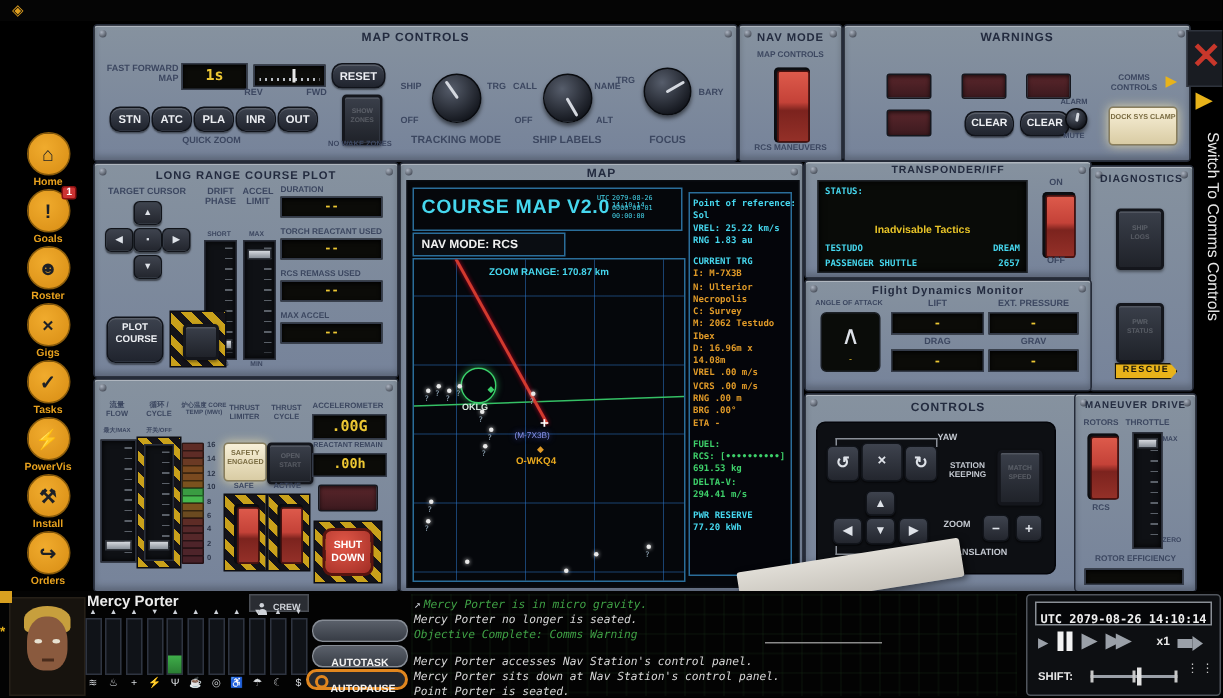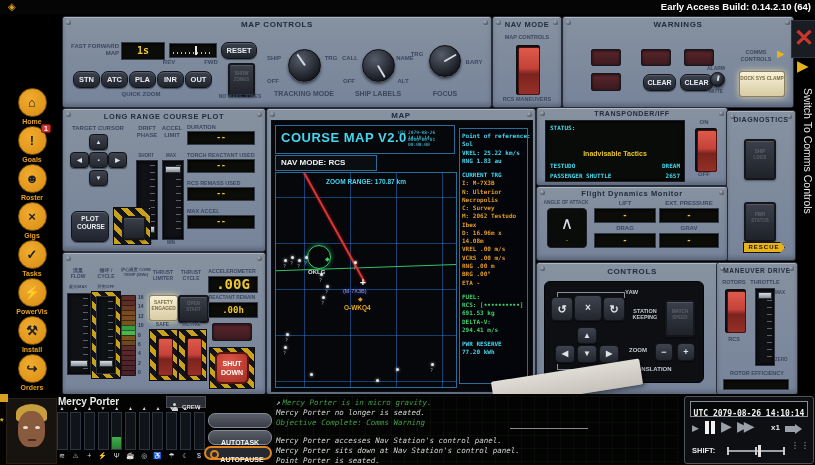--- a/index.html
+++ b/index.html
@@ -76,21 +76,20 @@
   .person-icon::before{content:"";position:absolute;top:0;left:1.5px;width:3px;height:3px;border-radius:50%;background:#cfd3d9;}
   .person-icon::after{content:"";position:absolute;bottom:0;left:0;width:6px;height:3.5px;border-radius:3px 3px 0 0;background:#cfd3d9;}
 </style>
 </head>
 <body>
 
 <div id="root">
 
   <div class="abs" style="left:0;top:0;width:815px;height:14px;background:#050505;">
     <span class="abs" style="left:8px;top:1px;color:#e0a020;font-size:10px;">◈</span>
-    <span class="abs" style="right:4px;top:1px;font-size:9.5px;font-weight:bold;color:#fff;">Early Access Build: 0.14.2.10 (64)</span>
   </div>
 
   <div id="sidebar" class="abs" style="left:0;top:14px;width:55px;height:380px;">
       <div class="sb-item" style="top: 74px;">
         <div class="sb-circle">⌂</div>
         <div class="sb-label">Home</div>
       </div>
       <div class="sb-item" style="top: 112px;">
         <div class="sb-circle">!</div>
         <div class="sb-label">Goals</div>
@@ -317,21 +316,21 @@
       <div class="rockframe" style="left:6px;top:6px;width:13px;height:36px;">
           <div class="rocksw"></div>
         </div>
     </div>
     <div class="hzframe" style="left:115px;top:76px;width:27px;height:50px;">
       <div class="rockframe" style="left:6px;top:6px;width:13px;height:36px;">
           <div class="rocksw"></div>
         </div>
     </div>
     <div class="lbl" style="left:143px;top:15px;width:52px;font-size:5.2px;">ACCELEROMETER</div>
-    <div class="lcd" style="left:145px;top:23px;width:48px;height:15px;line-height:15px;font-size:14px;text-align:center;">.00G</div>
+    <div class="lcd" style="left:145px;top:23px;width:48px;height:15px;line-height:15px;font-size:10px;text-align:center;">.00G</div>
     <div class="lbl" style="left:143px;top:42px;width:52px;font-size:4.8px;">REACTANT REMAIN</div>
     <div class="lcd" style="left:145px;top:49px;width:48px;height:14px;line-height:14px;font-size:9px;">.00h</div>
     <div class="lamp" style="left:149px;top:70px;width:38px;height:16px;"></div>
     <div class="hzframe" style="left:146px;top:94px;width:44px;height:40px;">
       <div class="abs" style="left:5px;top:4px;width:34px;height:32px;border-radius:6px;border:2px solid #58140f;
                   background:radial-gradient(circle at 40% 32%,#e25848,#a12d25);color:#fff;font-size:7px;font-weight:bold;
                   text-align:center;padding-top:5px;box-sizing:border-box;line-height:1.3;">
         <span style="display:block;width:28px;margin:0 auto;">SHUT DOWN</span>
       </div>
     </div>

